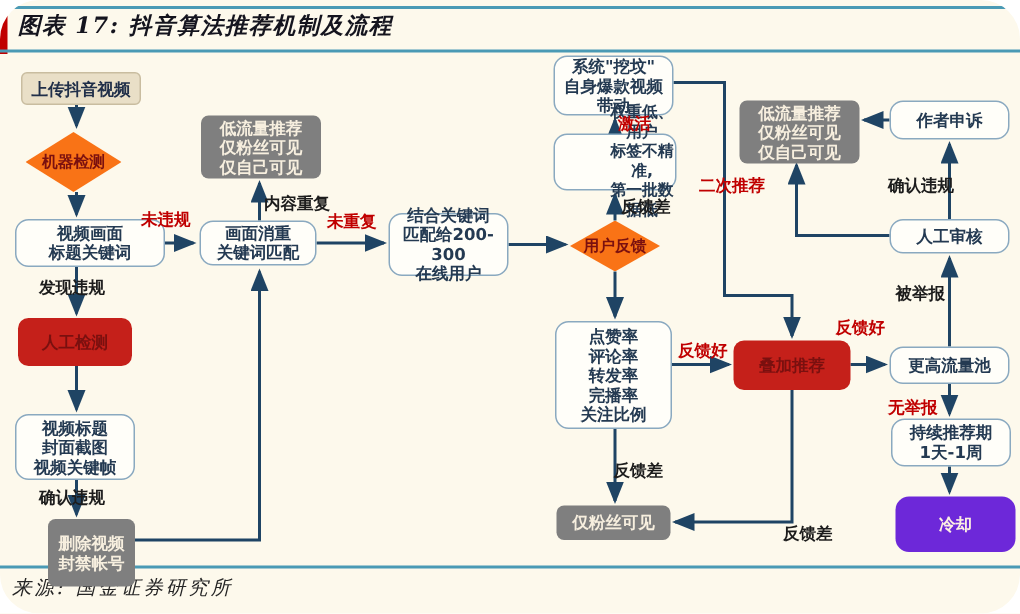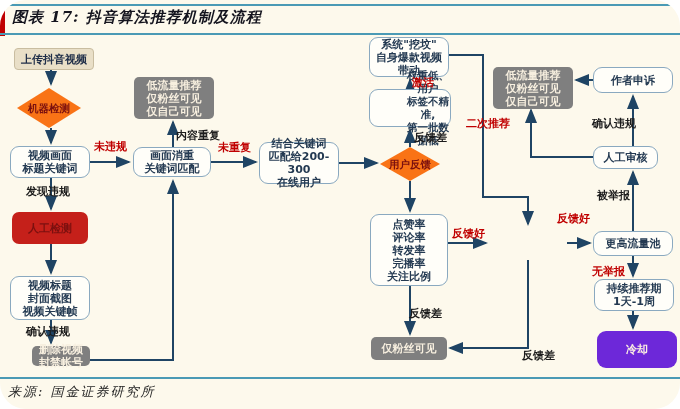--- a/index.html
+++ b/index.html
@@ -74,27 +74,27 @@
       <path d="M593 157 H531 V110" marker-end="url(#arw)"></path>
       <path d="M633 256 V276" marker-end="url(#arw)"></path>
       <path d="M633 311 V328" marker-end="url(#arw)"></path>
       <path d="M528 260 V348 H450" marker-end="url(#arw)"></path>
       <path d="M410 286 V334" marker-end="url(#arw)"></path>
     </g>
   </svg>
 
   <div class="node box-tan" style="left:14px; top:48px; width:80px; height:22px;">上传抖音视频</div>
   <div class="node diamond" style="left:17px; top:88px; width:64px; height:40px;">机器检测</div>
-  <div class="node box-white" style="left:10px; top:146px; width:80px; height:32px;">视频画面
+  <div class="node box-white" style="left:10px; top:146px; width:100px; height:32px;">视频画面
 标题关键词</div>
   <div class="node box-red" style="left:12px; top:212px; width:76px; height:32px;">人工检测</div>
   <div class="node box-white" style="left:10px; top:276px; width:80px; height:44px;">视频标题
 封面截图
 视频关键帧</div>
-  <div class="node box-gray" style="left:32px; top:346px; width:58px; height:20px;">删除视频
+  <div class="node box-gray" style="left:32px; top:346px; width:58px; height:45px;">删除视频
 封禁帐号</div>
 
   <div class="node box-gray" style="left:134px; top:77px; width:80px; height:42px;">低流量推荐
 仅粉丝可见
 仅自己可见</div>
   <div class="node box-white" style="left:133px; top:147px; width:78px; height:30px;">画面消重
 关键词匹配</div>
 
   <div class="node box-white" style="left:259px; top:142px; width:80px; height:42px;">结合关键词
 匹配给200-300
@@ -107,26 +107,27 @@
 标签不精准,
 第一批数据低</div>
   <div class="node diamond" style="left:380px; top:147px; width:60px; height:34px;">用户反馈</div>
   <div class="node box-white" style="left:370px; top:214px; width:78px; height:72px;">点赞率
 评论率
 转发率
 完播率
 关注比例</div>
   <div class="node box-gray" style="left:371px; top:337px; width:76px; height:23px;">仅粉丝可见</div>
 
+  <div class="node box-red" style="left:489px; top:227px; width:78px; height:33px;">叠加推荐</div>
 
   <div class="node box-gray" style="left:493px; top:67px; width:80px; height:42px;">低流量推荐
 仅粉丝可见
 仅自己可见</div>
   <div class="node box-white" style="left:593px; top:67px; width:80px; height:26px;">作者申诉</div>
-  <div class="node box-white" style="left:593px; top:146px; width:65px; height:23px;">人工审核</div>
+  <div class="node box-white" style="left:593px; top:146px; width:80px; height:23px;">人工审核</div>
   <div class="node box-white" style="left:593px; top:231px; width:80px; height:25px;">更高流量池</div>
   <div class="node box-white" style="left:594px; top:279px; width:80px; height:32px;">持续推荐期
 1天-1周</div>
   <div class="node box-salmon" style="left:597px; top:331px; width:80px; height:37px;">冷却</div>
 
   <div class="lbl lbl-red" style="left:94px;  top:139px;">未违规</div>
   <div class="lbl lbl-dark" style="left:26px;  top:184px;">发现违规</div>
   <div class="lbl lbl-dark" style="left:26px;  top:324px;">确认违规</div>
   <div class="lbl lbl-dark" style="left:176px; top:128px;">内容重复</div>
   <div class="lbl lbl-red" style="left:218px; top:140px;">未重复</div>

